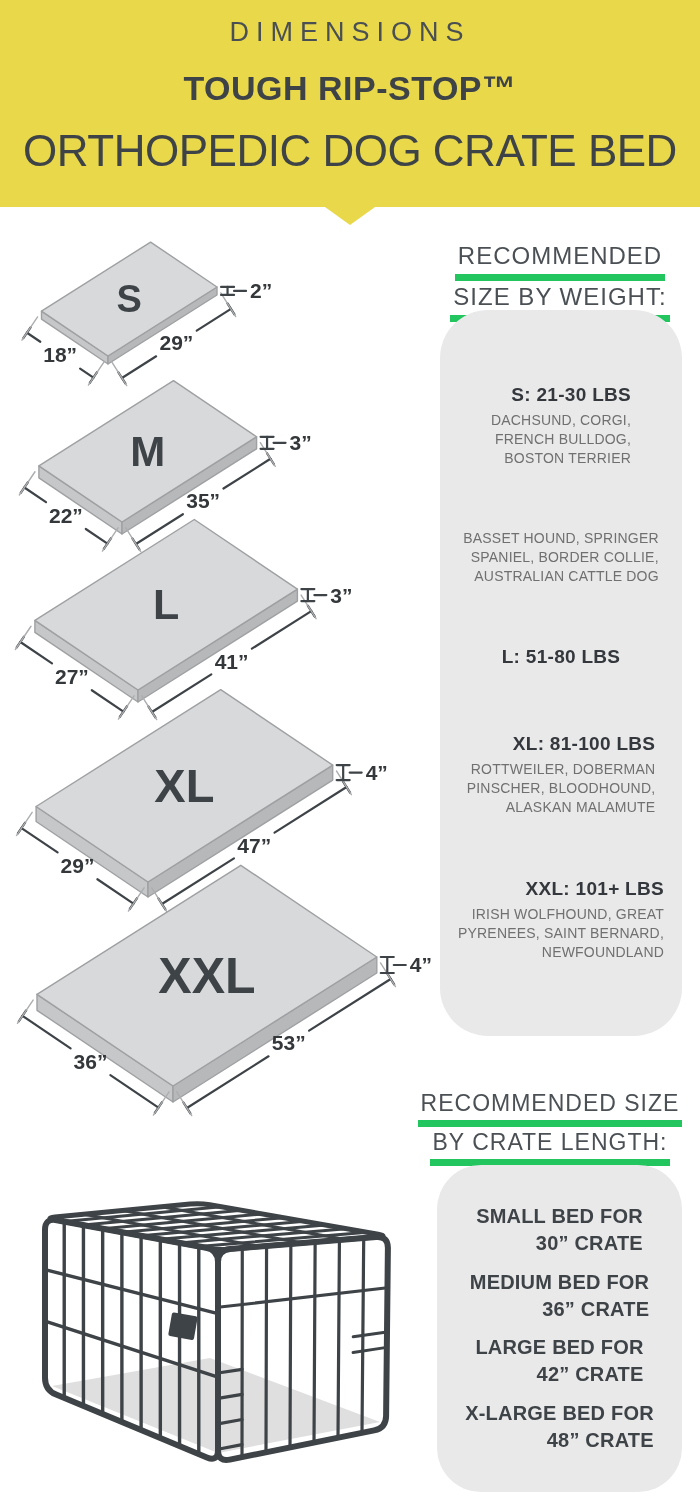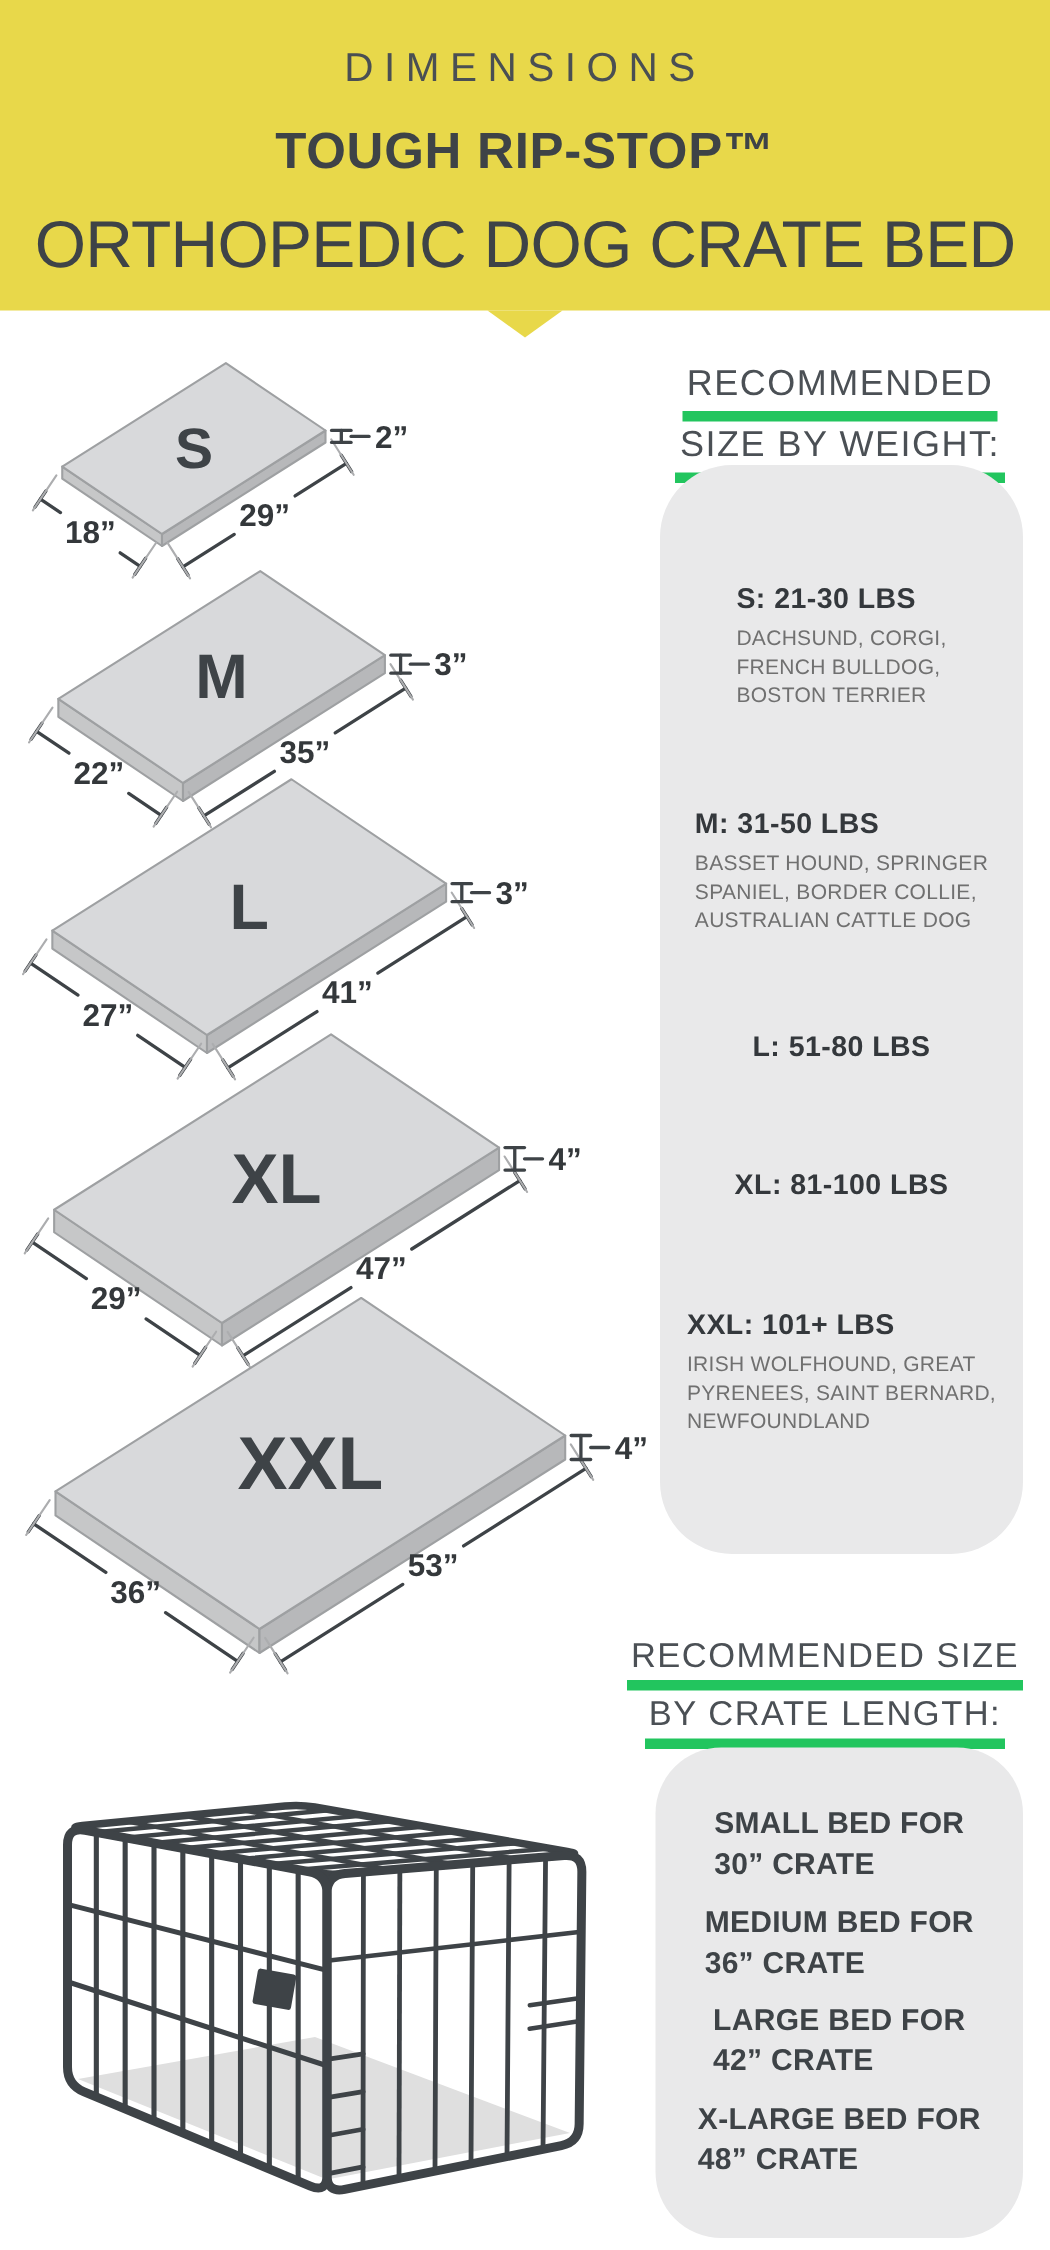--- a/index.html
+++ b/index.html
@@ -1,33 +1,33 @@
 <!DOCTYPE html>
 <html style="--yellow: #E8D84A; --charcoal: #3E4347; --panel: #E9E9EA; --breed: #707070;"><head>
 <meta charset="utf-8">
 <style>
   *{margin:0;padding:0;box-sizing:border-box}
   html,body{width:700px;height:1500px}
   body{position:relative;background:#fff;font-family:"Liberation Sans",sans-serif;overflow:hidden}
   .header{position:absolute;left:0;top:0;width:700px;height:207px;background:var(--yellow,#E8D84A);text-align:center;z-index:3}
   .tri{position:absolute;left:50%;top:207px;transform:translateX(-50%);width:0;height:0;
        border-left:25px solid transparent;border-right:25px solid transparent;border-top:18px solid var(--yellow,#E8D84A);z-index:3}
-  .eyebrow{padding-top:30px;font-size:27px;letter-spacing:7px;font-weight:400;color:#4A4F53}
+  .eyebrow{padding-top:17px;font-size:27px;letter-spacing:7px;font-weight:400;color:#4A4F53}
   .brand{margin-top:21px;font-size:34px;font-weight:800;color:var(--charcoal,#3E4347);letter-spacing:.5px}
   .title{margin-top:18px;font-size:44px;font-weight:400;color:var(--charcoal,#3E4347);letter-spacing:-.5px;white-space:nowrap}
   #beds-svg{position:absolute;left:0;top:0;width:700px;height:1500px;z-index:1}
   svg text{font-family:"Liberation Sans",sans-serif}
   .bedlabel{font-weight:800;fill:var(--charcoal,#3E4347)}
   .dimlabel{font-weight:800;font-size:21px;fill:#34383B}
   .panel-heading{position:absolute;text-align:center;font-weight:400;color:#4B5055;z-index:2}
   .panel-heading .hline{display:inline-block;border-bottom:7px solid #22c55e;padding:0 3px 2px 3px}
   #weight-heading{left:430px;top:240px;width:260px;font-size:24px;line-height:32px;letter-spacing:1px}
   #crate-heading{left:400px;top:1088px;width:300px;font-size:23px;line-height:30px;letter-spacing:1px}
   .graybox{position:absolute;background:var(--panel,#E9E9EA);display:flex;flex-direction:column;
-           justify-content:space-evenly;align-items:center;text-align:left;z-index:2}
+           justify-content:space-evenly;align-items:center;text-align:right;z-index:2}
   #weight-box{left:440px;top:310px;width:242px;height:726px;border-radius:48px;padding:14px 6px}
   #crate-box{left:437px;top:1165px;width:245px;height:327px;border-radius:44px;padding:26px 4px}
   .w-size{font-size:19px;font-weight:800;color:#34383C;letter-spacing:.3px;margin-bottom:5px}
   .w-breeds{font-size:14px;line-height:19px;color:var(--breed,#707070);letter-spacing:.2px}
   .c-entry{font-size:20px;font-weight:800;color:var(--charcoal,#3E4347);line-height:27px;letter-spacing:.2px}
 </style>
 </head>
 <body>
 
 <div class="header">
@@ -209,28 +209,28 @@
 <div class="panel-heading" id="weight-heading">
   <span class="hline">RECOMMENDED</span><br>
   <span class="hline">SIZE BY WEIGHT:</span>
 </div>
 <div class="graybox" id="weight-box">
     <div>
       <div class="w-size">S: 21-30 LBS</div>
       <div class="w-breeds">DACHSUND, CORGI,<br>FRENCH BULLDOG,<br>BOSTON TERRIER</div>
     </div>
     <div>
-      <div class="w-size">M: 31-50 LBS</div>
       <div class="w-breeds">BASSET HOUND, SPRINGER<br>SPANIEL, BORDER COLLIE,<br>AUSTRALIAN CATTLE DOG</div>
     </div>
     <div>
       <div class="w-size">L: 51-80 LBS</div>
     </div>
     <div>
       <div class="w-size">XL: 81-100 LBS</div>
+      <div class="w-breeds">ROTTWEILER, DOBERMAN<br>PINSCHER, BLOODHOUND,<br>ALASKAN MALAMUTE</div>
     </div>
     <div>
       <div class="w-size">XXL: 101+ LBS</div>
       <div class="w-breeds">IRISH WOLFHOUND, GREAT<br>PYRENEES, SAINT BERNARD,<br>NEWFOUNDLAND</div>
     </div>
   </div>
 
 <div class="panel-heading" id="crate-heading">
   <span class="hline">RECOMMENDED SIZE</span><br>
   <span class="hline">BY CRATE LENGTH:</span>

